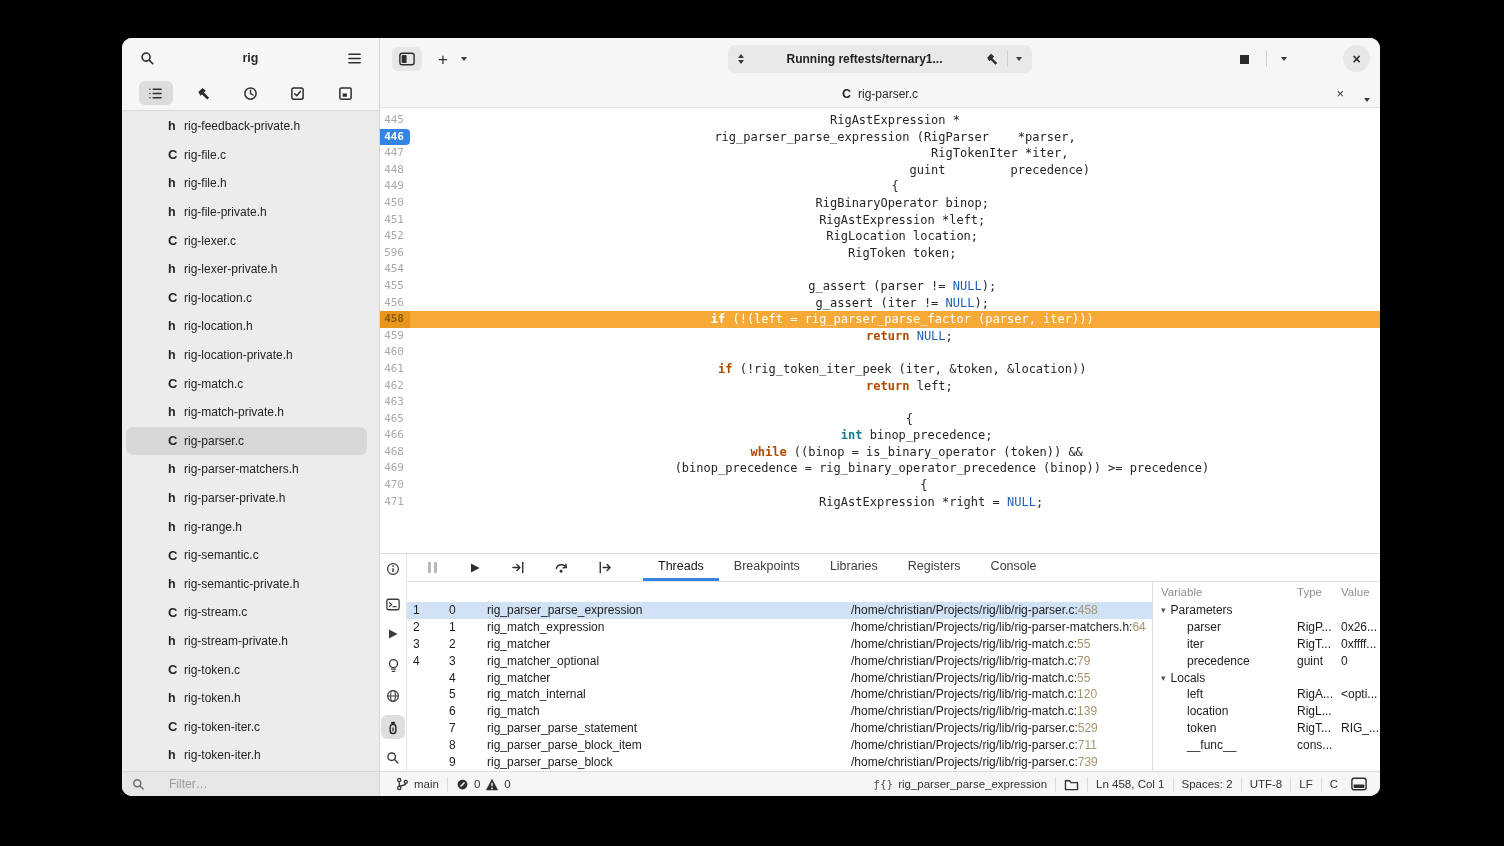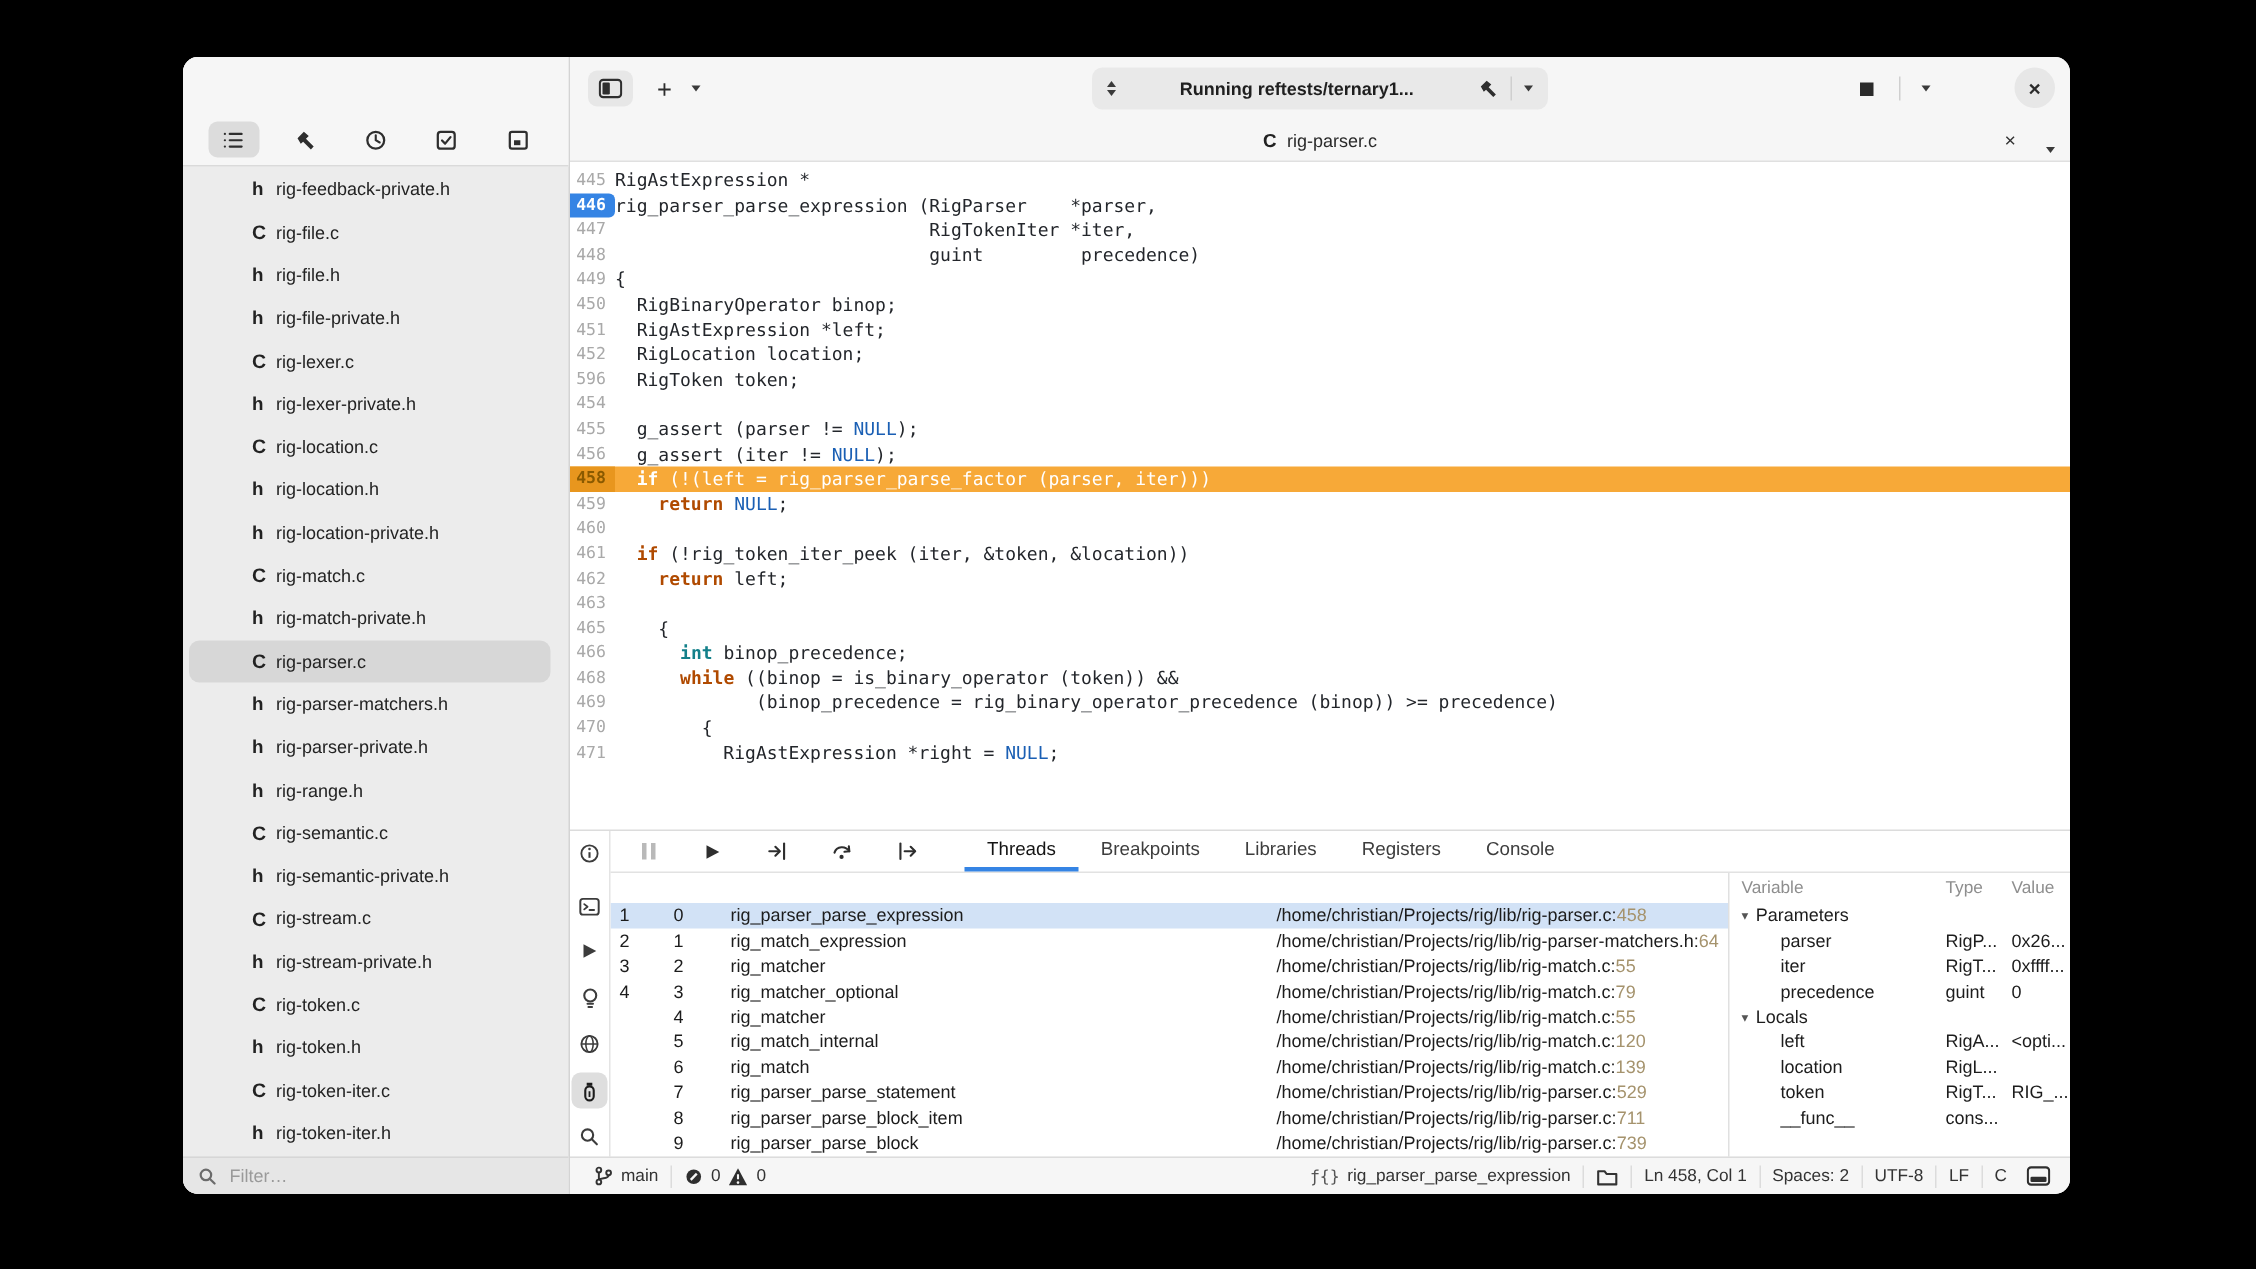--- a/index.html
+++ b/index.html
@@ -16,21 +16,21 @@
   .sb-tabs{position:absolute;top:40px;left:0;right:0;height:30px;display:flex;align-items:center;justify-content:space-around;padding:0 10px;}
   .sb-tab{width:34px;height:24px;border-radius:6px;display:flex;align-items:center;justify-content:center;color:#3c3c3c;}
   .sb-tab.sel{background:#dcdcdc;}
   .file-list{position:absolute;top:72px;left:0;right:0;bottom:25px;overflow:hidden;padding-top:2px;}
   .file-item{height:28.6px;display:flex;align-items:center;padding-left:42px;margin:0 12px 0 4px;border-radius:7px;cursor:pointer;}
   .file-item.sel{background:#d7d7d7;}
   .kind{width:16px;font-weight:700;color:#222;flex:none;}
   .k-C{font-size:13px;} .k-h{font-size:12.5px;}
   .fname{color:#232323;font-size:12px;white-space:nowrap;}
   .sb-filter{position:absolute;left:0;right:0;bottom:0;height:25px;background:#e6e6e6;border-top:1px solid #d6d6d6;
-    display:flex;align-items:center;padding:0 10px;box-sizing:border-box;gap:6px;}
+    display:flex;align-items:center;padding:0 10px;box-sizing:border-box;gap:22px;}
   .sb-filter input{border:none;background:transparent;outline:none;font:12px "Liberation Sans",sans-serif;color:#444;width:150px;}
   .sb-filter input::placeholder{color:#9a9a9a;}
   
   .main{position:absolute;left:258px;top:0;right:0;height:100%;}
   .hdr{position:absolute;top:0;left:0;right:0;height:42px;background:#f6f6f6;display:flex;align-items:center;padding:0 12px;box-sizing:border-box;}
   .pill-btn{background:#e7e7e7;border-radius:6px;}
   .omnibar{position:absolute;left:calc(50% - 152px);top:7px;width:304px;height:28px;background:#e9e9e9;border-radius:7px;
     display:flex;align-items:center;padding:0 10px;box-sizing:border-box;gap:8px;cursor:pointer;}
   .omni-title{flex:1;text-align:center;font-weight:600;font-size:12px;color:#1f1f1f;white-space:nowrap;overflow:hidden;}
   .vsep{width:1px;height:16px;background:#cfcfcf;}
@@ -44,21 +44,21 @@
   .tabbar{position:absolute;top:42px;left:0;right:0;height:28px;background:#f6f6f6;border-bottom:1px solid #e0e0e0;box-sizing:border-box;}
   .tab-center{position:absolute;left:0;right:0;top:0;height:100%;display:flex;align-items:center;justify-content:center;gap:7px;}
   .tab-kind{font-weight:700;font-size:12.5px;color:#222;}
   .tab-title{font-size:12px;color:#2a2a2a;}
   .tab-close{position:absolute;right:36px;top:6px;font-size:13px;color:#333;cursor:pointer;}
   .tab-dd{position:absolute;right:10px;top:11px;cursor:pointer;}
   
   .editor{position:absolute;top:70px;left:0;right:0;height:445px;background:#fff;overflow:hidden;padding-top:4px;box-sizing:border-box;}
   .code-line{height:16.6px;display:flex;font:12px "DejaVu Sans Mono","Liberation Mono",monospace;white-space:pre;line-height:16.6px;}
   .ln{width:24px;flex:none;text-align:right;padding-right:6px;color:#a9a9a9;font-size:11px;}
-  .lt{flex:1;color:#23262b;}
+  .lt{flex:1;color:#23262b;text-align:center;}
   .lt .k{color:#b04a00;font-weight:700;}
   .lt .c{color:#1a5fb4;}
   .lt .t{color:#13808a;font-weight:700;}
   .code-line.bp .ln{background:#3584e4;color:#fff;font-weight:700;border-radius:0 4px 4px 0;}
   .code-line.exec{background:#f7a938;}
   .code-line.exec .ln{background:#e8961e;color:#8a5a00;font-weight:700;}
   .code-line.exec .lt,.code-line.exec .lt .k,.code-line.exec .lt .c{color:#fff;}
   
   .bottom{position:absolute;top:515px;left:0;right:0;height:219px;border-top:1px solid #dcdcdc;background:#fff;box-sizing:border-box;}
   .strip{position:absolute;left:0;top:0;bottom:0;width:27px;border-right:1px solid #e4e4e4;box-sizing:border-box;}
@@ -101,20 +101,38 @@
   .mono{font-family:"DejaVu Sans Mono",monospace;font-size:11px;}
   svg{display:block;}
 </style>
 </head>
 <body>
 
 <div class="window">
 
   <aside class="sidebar">
     <div class="sb-top">
+      <div class="sb-header">
+        <span class="icon-btn">
+          <svg width="15" height="15" viewBox="0 0 16 16">
+              <circle cx="6.5" cy="6.5" r="4.3" fill="none" stroke="#2e2e2e" stroke-width="1.7"></circle>
+              <line x1="9.8" y1="9.8" x2="13.6" y2="13.6" stroke="#2e2e2e" stroke-width="1.7" stroke-linecap="round"></line>
+            </svg>
+        </span>
+        <span class="sb-title">rig</span>
+        <span class="icon-btn">
+          <svg width="15" height="13" viewBox="0 0 16 14">
+              <g stroke="#2e2e2e" stroke-width="1.7" stroke-linecap="round">
+                <line x1="2" y1="2.5" x2="14" y2="2.5"></line>
+                <line x1="2" y1="7" x2="14" y2="7"></line>
+                <line x1="2" y1="11.5" x2="14" y2="11.5"></line>
+              </g>
+            </svg>
+        </span>
+      </div>
       <div class="sb-tabs">
         <span class="sb-tab sel">
           <svg width="15" height="13" viewBox="0 0 16 14">
               <g stroke="#2e2e2e" stroke-width="1.6" stroke-linecap="round">
                 <line x1="2" y1="2.5" x2="2" y2="2.5"></line>
                 <line x1="5.5" y1="2.5" x2="14" y2="2.5"></line>
                 <line x1="2" y1="7" x2="2" y2="7"></line>
                 <line x1="5.5" y1="7" x2="14" y2="7"></line>
                 <line x1="2" y1="11.5" x2="2" y2="11.5"></line>
                 <line x1="5.5" y1="11.5" x2="14" y2="11.5"></line>

